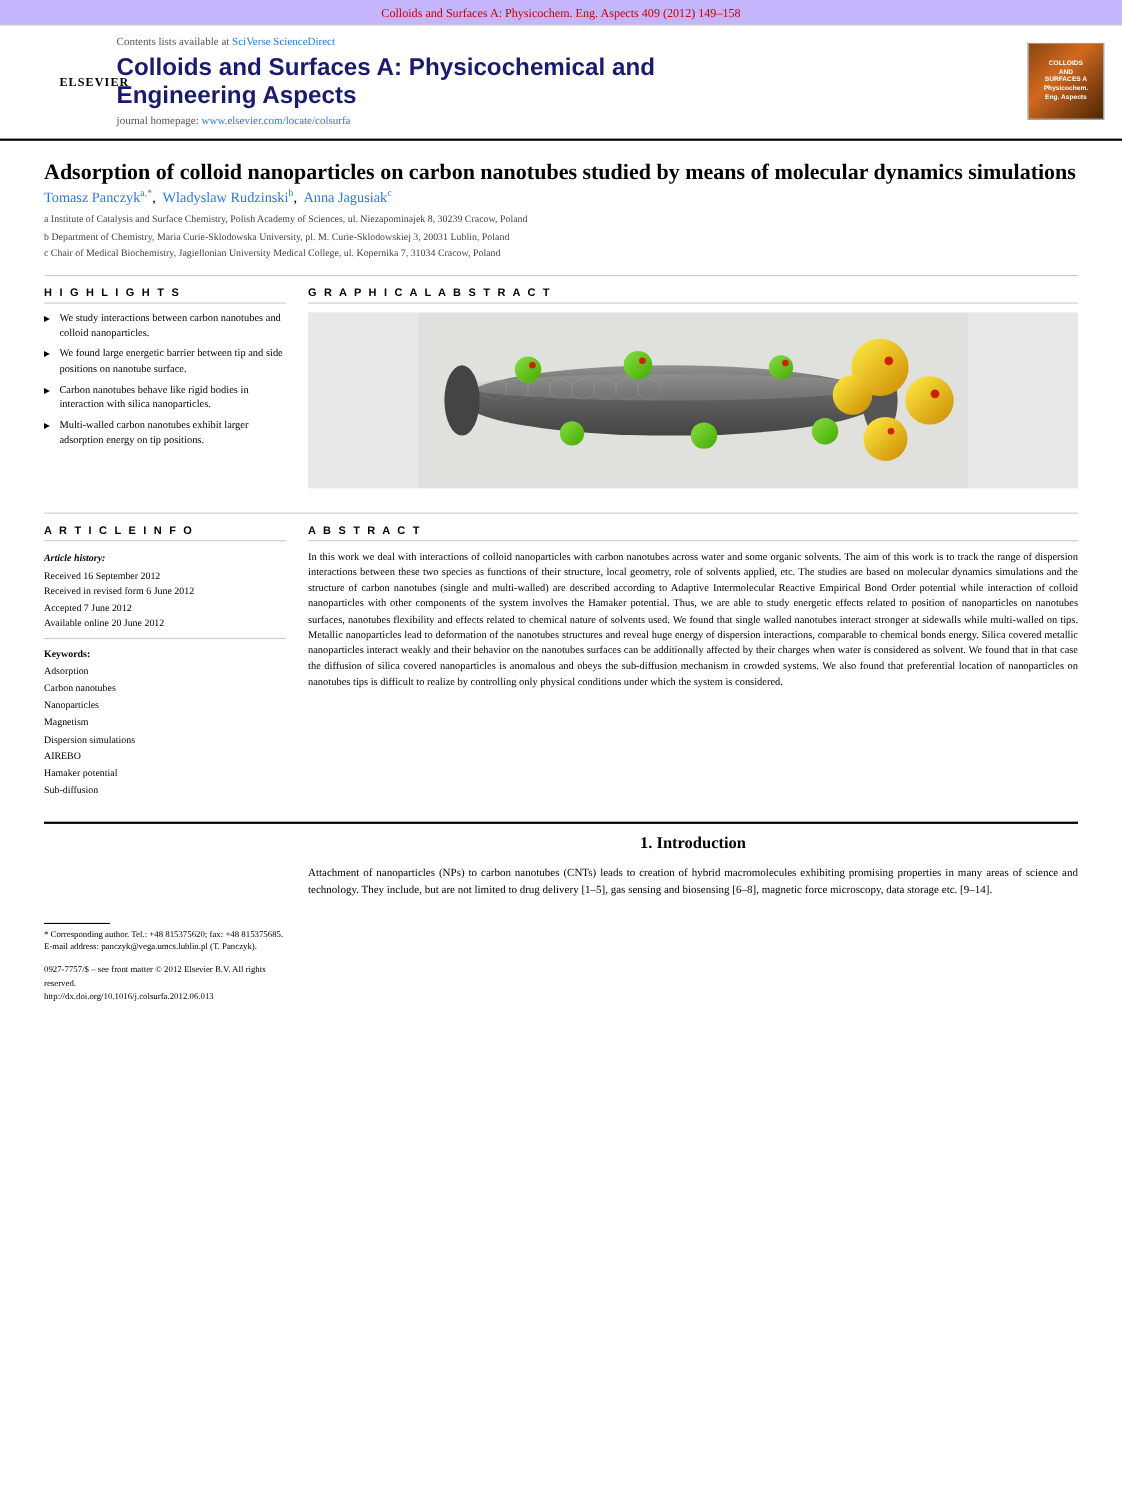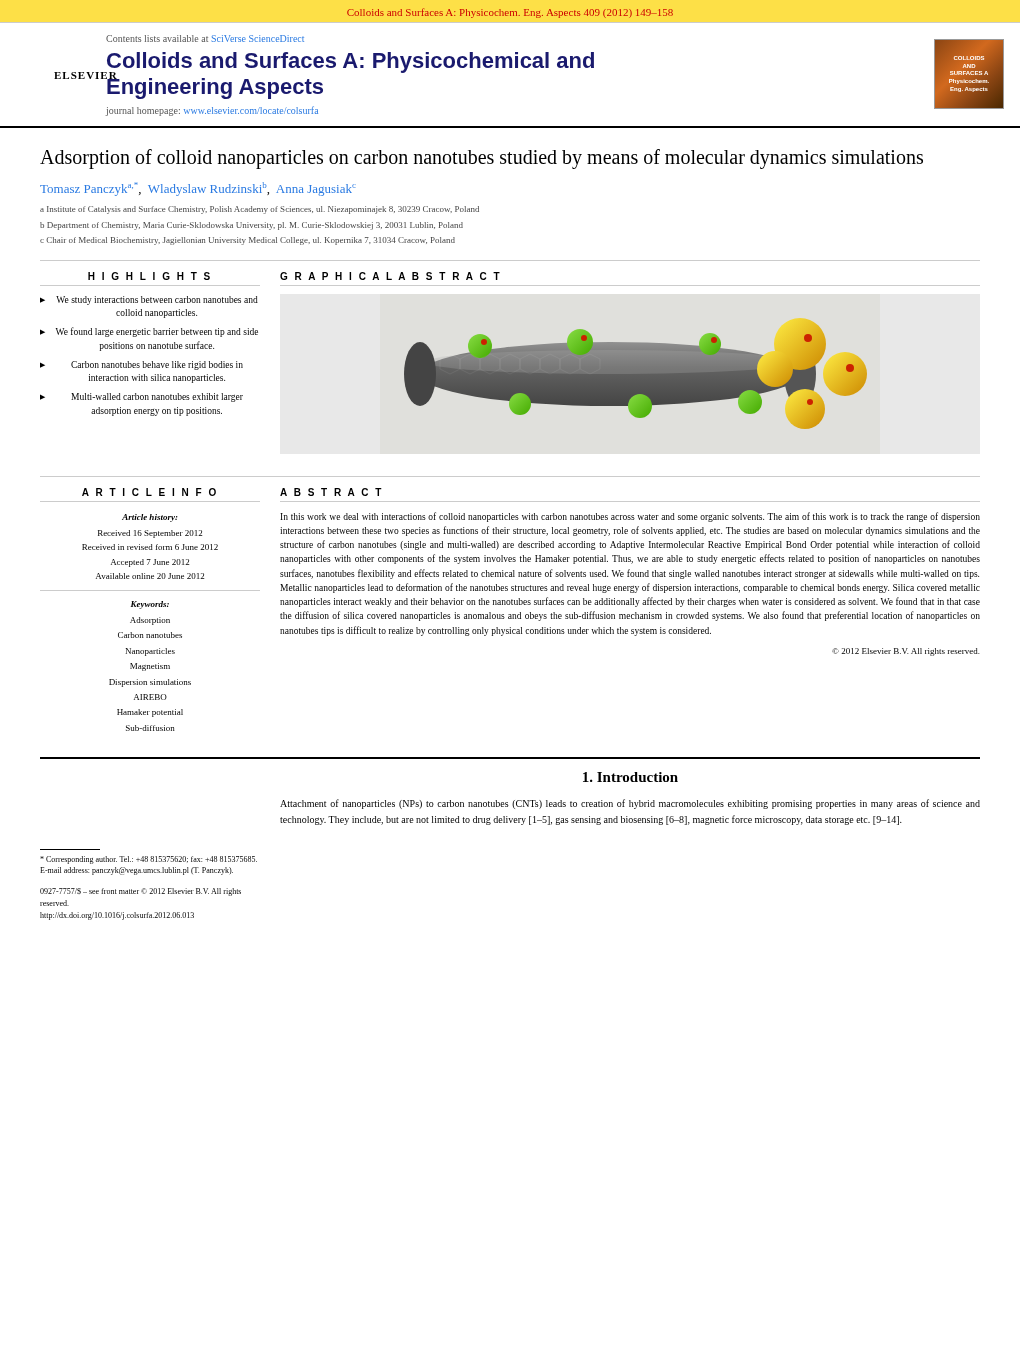--- a/index.html
+++ b/index.html
@@ -7,21 +7,21 @@
       width: 1020px;
       min-height: 1351px;
       background: #fff;
       font-family: 'Times New Roman', Times, serif;
       font-size: 13px;
       color: #000;
     }
 
     
     .citation-bar {
-      background: #fde047;
+      background: #c4b5fd;
       text-align: center;
       padding: 6px 0 4px;
       font-size: 11px;
       color: #c00;
       border-bottom: 1px solid #ccc;
     }
 
     
     .journal-header {
       display: flex;
@@ -99,23 +99,22 @@
     }
 
     
     .main-content {
       padding: 16px 40px 20px;
     }
 
     
     .article-title {
       font-size: 20px;
-      font-weight: normal;
+      font-weight: bold;
       line-height: 1.3;
-      margin-bottom: 10px;
       color: #000;
     }
 
     
     .authors {
       font-size: 13px;
       margin-bottom: 6px;
       color: #000;
     }
     .authors sup { font-size: 9px; color: #2a7ae2; }
@@ -136,21 +135,20 @@
 
     
     .two-col {
       display: flex;
       gap: 20px;
       margin-bottom: 12px;
     }
     .col-left {
       width: 220px;
       flex-shrink: 0;
-      text-align: center;
     }
     .col-right {
       flex: 1;
     }
 
     
     .section-header {
       font-size: 10px;
       letter-spacing: 2px;
       font-weight: bold;
@@ -206,21 +204,20 @@
       line-height: 1.6;
       margin-bottom: 10px;
     }
     .article-info .info-title {
       font-style: italic;
       font-weight: bold;
       margin-bottom: 2px;
     }
     .article-info .info-dates { margin-bottom: 6px; }
     .article-info .keywords-title {
-      font-style: italic;
       font-weight: bold;
       margin-bottom: 2px;
     }
     .article-info .keyword-item {
       margin-bottom: 1px;
     }
 
     
     .abstract-text {
       font-size: 9.5px;
@@ -444,21 +441,20 @@
         <div class="keyword-item">Magnetism</div>
         <div class="keyword-item">Dispersion simulations</div>
         <div class="keyword-item">AIREBO</div>
         <div class="keyword-item">Hamaker potential</div>
         <div class="keyword-item">Sub-diffusion</div>
       </div>
     </div>
     <div class="col-right">
       <div class="section-header">A B S T R A C T</div>
       <div class="abstract-text">In this work we deal with interactions of colloid nanoparticles with carbon nanotubes across water and some organic solvents. The aim of this work is to track the range of dispersion interactions between these two species as functions of their structure, local geometry, role of solvents applied, etc. The studies are based on molecular dynamics simulations and the structure of carbon nanotubes (single and multi-walled) are described according to Adaptive Intermolecular Reactive Empirical Bond Order potential while interaction of colloid nanoparticles with other components of the system involves the Hamaker potential. Thus, we are able to study energetic effects related to position of nanoparticles on nanotubes surfaces, nanotubes flexibility and effects related to chemical nature of solvents used. We found that single walled nanotubes interact stronger at sidewalls while multi-walled on tips. Metallic nanoparticles lead to deformation of the nanotubes structures and reveal huge energy of dispersion interactions, comparable to chemical bonds energy. Silica covered metallic nanoparticles interact weakly and their behavior on the nanotubes surfaces can be additionally affected by their charges when water is considered as solvent. We found that in that case the diffusion of silica covered nanoparticles is anomalous and obeys the sub-diffusion mechanism in crowded systems. We also found that preferential location of nanoparticles on nanotubes tips is difficult to realize by controlling only physical conditions under which the system is considered.</div>
-      <div class="copyright-line">© 2012 Elsevier B.V. All rights reserved.</div>
     </div>
   </div>
 
   <hr class="hr-thick">
 
   <div class="introduction">
     <div class="intro-left">
       <div class="footnote-line"></div>
       <div class="footnote-text">
         <span>* Corresponding author. Tel.: +48 815375620; fax: +48 815375685.</span><br>

